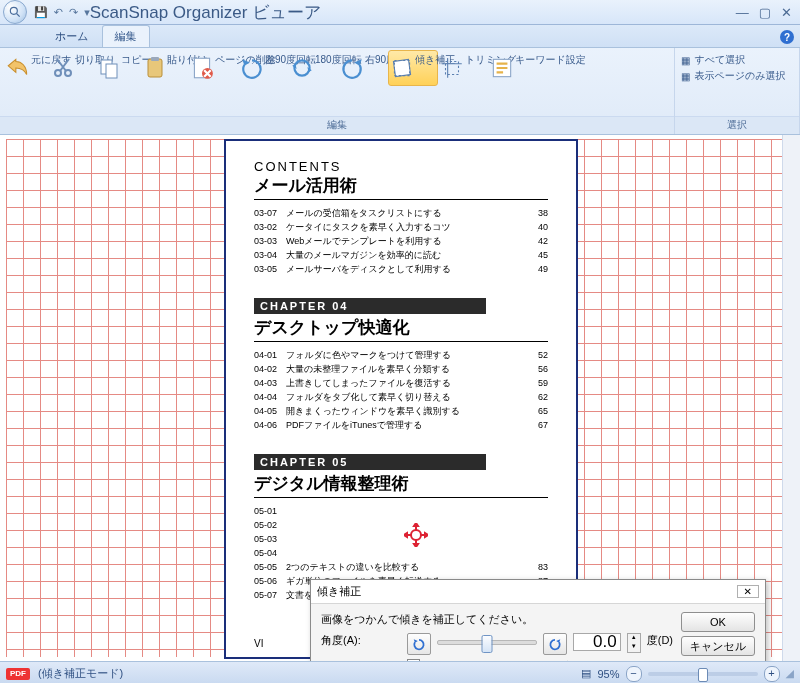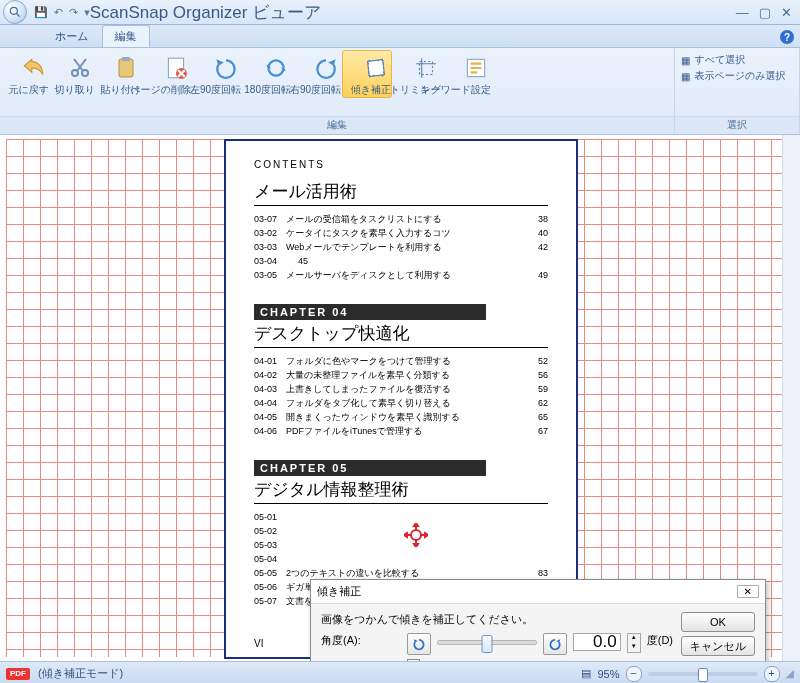--- a/index.html
+++ b/index.html
@@ -10,34 +10,34 @@
 .qat span{color:#57769d}
 .tb-title{flex:1;text-align:left;font-size:17px}
 .win-btns{display:flex;gap:10px;margin-right:8px;color:#4b6a93;font-size:13px}
 .tabs{height:22px;background:linear-gradient(#dce9f9,#cfe0f5);display:flex;align-items:flex-end;padding-left:42px;border-bottom:1px solid #a9c1dd}
 .tab{padding:3px 12px 3px;border:1px solid transparent;border-bottom:none;color:#2f5082;cursor:pointer}
 .tab.active{background:#eaf2fc;border-color:#a9c1dd;border-radius:3px 3px 0 0;color:#3a5d8f}
 .ribbon{height:86px;background:linear-gradient(#eaf2fc,#dfeaf8);display:flex;border-bottom:1px solid #a9c1dd}
 .rgrp{border-right:1px solid #c6d6ec;display:flex;flex-direction:column}
 .rgrp-body{flex:1;display:flex;align-items:flex-start;padding:2px 4px;gap:0}
 .rgrp-label{text-align:center;font-size:10px;color:#4e6d97;padding:1px 0 2px;background:#dbe7f6;border-top:1px solid #cbdaf0}
-.rbtn{display:flex;flex-direction:column;align-items:flex-end;width:48px;padding:2px 0;cursor:pointer;border:1px solid transparent;border-radius:3px}
+.rbtn{display:flex;flex-direction:row;align-items:flex-start;width:48px;padding:2px 0;cursor:pointer;border:1px solid transparent;border-radius:3px}
 .rbtn.sm{width:44px}
 .rbtn.sel{background:linear-gradient(#ffe9a8,#ffd158);border-color:#e8b54b}
 .rbtn .ic{width:30px;height:30px;display:flex;align-items:center;justify-content:center}
 .rbtn .lbl{font-size:10px;color:#37598a;text-align:center;line-height:11px;margin-top:1px;white-space:nowrap}
 .right-pane{flex:1;display:flex;flex-direction:column;padding:4px 6px;font-size:10px;color:#37598a}
 .right-pane .row{display:flex;align-items:center;gap:4px;margin:1px 0}
 .help-ic{width:14px;height:14px;border-radius:7px;background:#2f6fd1;color:#fff;display:inline-flex;align-items:center;justify-content:center;font-weight:bold;font-size:10px;margin-left:auto}
 .workspace{position:relative;height:526px;background:#fff;overflow:hidden}
 .grid{position:absolute;left:6px;top:4px;right:18px;bottom:4px;background-image:linear-gradient(#e58a84 1px,transparent 1px),linear-gradient(90deg,#e58a84 1px,transparent 1px);background-size:17px 17px;background-color:#fff}
 .page{position:absolute;left:224px;top:4px;width:354px;height:520px;background:#fff;border:2px solid #1a2e7a;box-sizing:border-box;padding:18px 28px 8px;font-family:"MS PGothic",sans-serif;color:#000;overflow:hidden}
-.page .contents{font-size:10px;letter-spacing:2px;margin-bottom:10px}
+.page .contents{font-size:13px;letter-spacing:2px;}
 .chap-hd{background:#2b2b2b;color:#fff;font-weight:bold;font-size:11px;padding:2px 6px;letter-spacing:2px;margin:6px 0 2px;display:inline-block;width:220px}
-.chap-title{font-size:17px;font-weight:normal;border-bottom:1px solid #000;padding-bottom:2px;margin-bottom:6px}
+.chap-title{font-size:17px;font-weight:bold;border-bottom:1px solid #000;padding-bottom:2px;margin-bottom:6px}
 .toc{font-size:9px;line-height:14px}
 .toc .ln{display:flex}
 .toc .no{width:32px}
 .toc .txt{flex:1;white-space:nowrap;overflow:hidden}
 .toc .pg{width:22px;text-align:right}
 .footnum{font-size:10px;position:absolute;bottom:8px;left:28px}
 .cur{position:absolute;left:404px;top:388px;z-index:5;pointer-events:none}
 .dlg{position:absolute;left:310px;top:444px;width:454px;height:136px;background:#f4f4f4;border:1px solid #8a8a8a;box-shadow:2px 2px 6px rgba(0,0,0,0.25);z-index:10;font-size:11px;color:#000}
 .dlg-title{background:#fff;border-bottom:1px solid #d6d6d6;padding:4px 6px;display:flex;align-items:center}
 .dlg-x{margin-left:auto;background:#fff;border:1px solid #b0b0b0;padding:0 6px;font-size:10px;cursor:pointer}
@@ -110,20 +110,29 @@
               <circle cx="7" cy="17" r="3" fill="none" stroke="#6f8fb9" stroke-width="2"></circle>
               <circle cx="17" cy="17" r="3" fill="none" stroke="#6f8fb9" stroke-width="2"></circle>
               <path d="M9 15 18 3M15 15 6 3" stroke="#6f8fb9" stroke-width="2"></path>
             </svg>
           </div>
           <div class="lbl">切り取り</div>
         </div>
       <div class="rbtn sm">
           <div class="ic">
             <svg width="24" height="24" viewBox="0 0 24 24">
+              <rect x="4" y="4" width="11" height="14" fill="#fff" stroke="#6f8fb9"></rect>
+              <rect x="9" y="8" width="11" height="14" fill="#fff" stroke="#6f8fb9"></rect>
+            </svg>
+          </div>
+          <div class="lbl">コピー</div>
+        </div>
+      <div class="rbtn sm">
+          <div class="ic">
+            <svg width="24" height="24" viewBox="0 0 24 24">
               <rect x="5" y="3" width="14" height="18" rx="2" fill="#e8c77a" stroke="#b98f3a"></rect>
               <rect x="8" y="1" width="8" height="4" rx="1" fill="#9aa8bc"></rect>
             </svg>
           </div>
           <div class="lbl">貼り付け</div>
         </div>
       <div class="rbtn">
           <div class="ic">
             <svg width="26" height="26" viewBox="0 0 24 24">
               <rect x="5" y="3" width="14" height="18" fill="#fff" stroke="#8aa4c7"></rect>
@@ -221,20 +230,21 @@
             <span class="txt">ケータイにタスクを素早く入力するコツ</span>
             <span class="pg">40</span>
           </div>
           <div class="ln">
             <span class="no">03-03</span>
             <span class="txt">Webメールでテンプレートを利用する</span>
             <span class="pg">42</span>
           </div>
           <div class="ln">
             <span class="no">03-04</span>
+            <span class="txt">大量のメールマガジンを効率的に読む</span>
             <span class="pg">45</span>
           </div>
           <div class="ln">
             <span class="no">03-05</span>
             <span class="txt">メールサーバをディスクとして利用する</span>
             <span class="pg">49</span>
           </div>
         </div><div style="height: 16px;"></div><div class="chap-hd">CHAPTER 04</div><div class="chap-title">デスクトップ快適化</div><div class="toc">
           <div class="ln">
             <span class="no">04-01</span>

